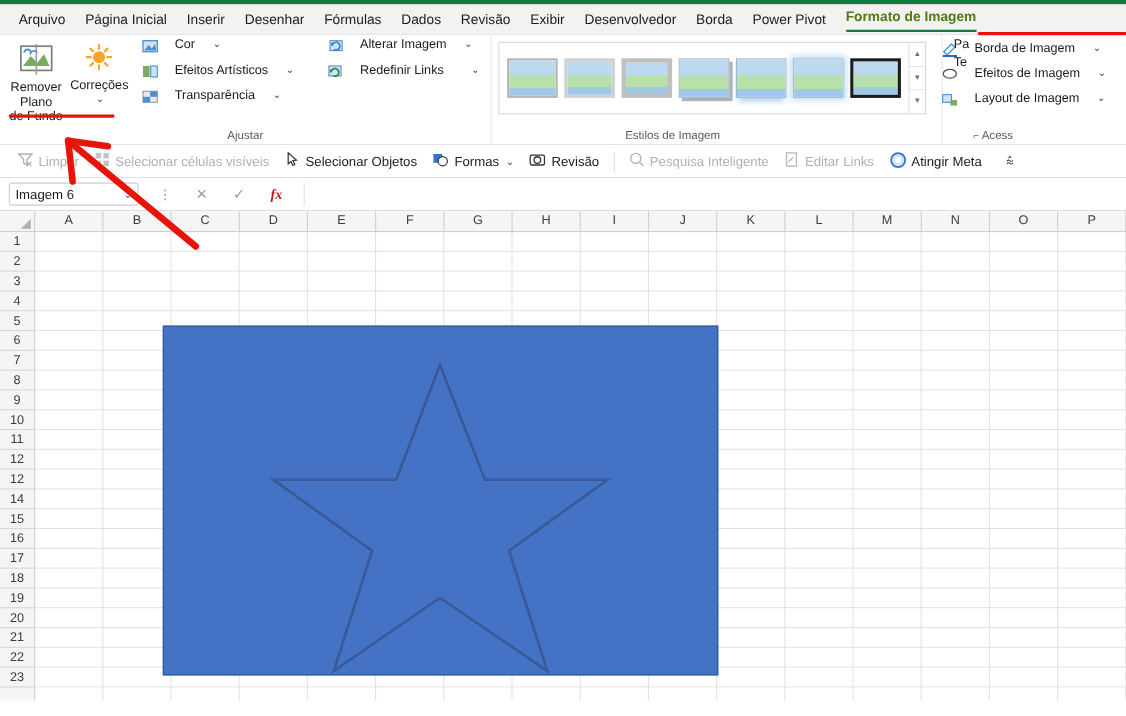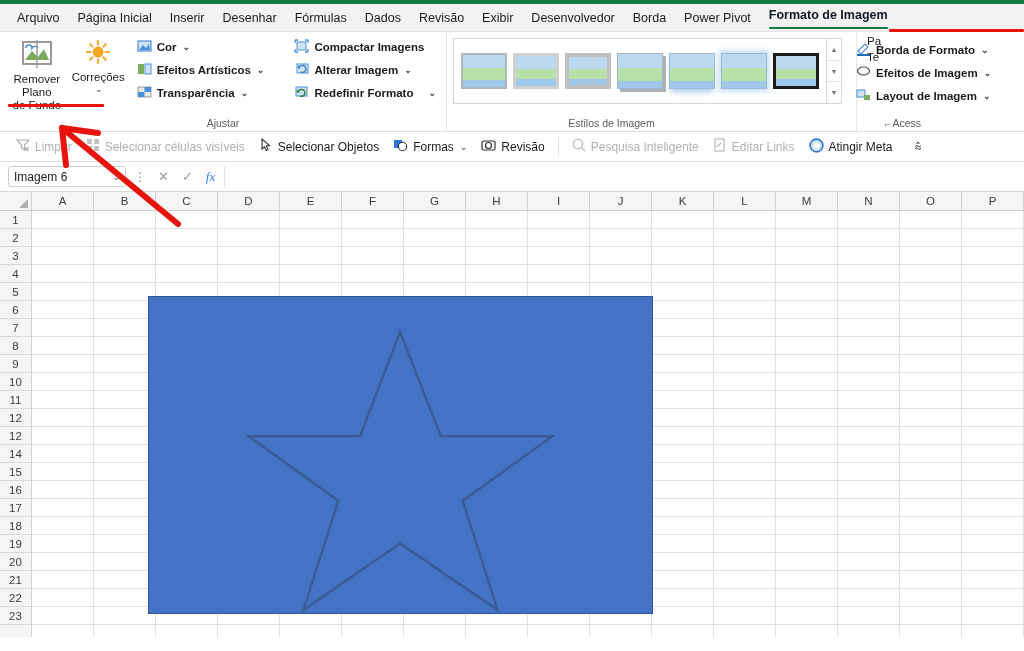--- a/index.html
+++ b/index.html
@@ -20,21 +20,21 @@
     display: flex; align-items: center;
     padding-left: 8px; gap: 0px;
     border-bottom: 1px solid #e6e4e2;
     position: relative;
   }
   .tab {
     font-size: 12.5px; color: #1b1b1b;
     padding: 4px 9px; white-space: nowrap;
     cursor: default; line-height: 18px;
   }
-  .tab.active { color: #0f172a; font-weight: bold; }
+  .tab.active { color: #4d7c0f; font-weight: bold; }
   .tab.active .tab-underline {
     display: block; height: 2px; background: #107c41;
     margin-top: 3px; border-radius: 1px;
   }
   .tab-underline { display: none; }
 
   
   .ribbon {
     height: 100px; background: #ffffff;
     border-bottom: 1px solid #e1dfdd;
@@ -59,23 +59,23 @@
     cursor: default;
   }
   .bigbtn .lbl {
     font-size: 11.5px; color: #1b1b1b; text-align: center;
     line-height: 13px; white-space: pre-line;
   }
   .bigbtn.small { width: 64px; }
 
   
   .smallbtn {
-    display: flex; align-items: center; gap: 5px;
+    display: flex; gap: 15px;
     height: 23px; padding: 0 4px; cursor: default;
-    font-size: 11.5px; color: #1b1b1b; white-space: nowrap; font-weight: bold;
+    font-size: 11.5px; color: #1b1b1b; white-space: nowrap;
   }
   .chev { font-size: 9px; color: #444; margin-left: 1px; }
   .col { display: flex; flex-direction: column; }
 
   
   .gallery-wrap { display: flex; align-items: flex-start; }
   .gallery {
     display: flex; align-items: center; gap: 6px;
     border: 1px solid #d8d6d4; background: #fff;
     padding: 6px 7px; height: 66px;
@@ -126,33 +126,33 @@
     font-size: 12px; color: #1b1b1b; padding: 3px 6px;
     white-space: nowrap; cursor: default;
   }
   .qitem.dis { color: #b0b0b0; }
   .qsep { width: 1px; height: 18px; background: #dedcda; margin: 0 5px; }
 
   
   .fbar {
     height: 30px; background: #ffffff;
     display: flex; align-items: center;
-    padding: 0 4px 0 8px; gap: 5px;
+    padding: 0 4px 0 8px; gap: 15px;
     border-bottom: 1px solid #d9d7d5; position: relative;
   }
   .namebox {
     width: 118px; height: 21px; border: 1px solid #d0cecc;
     border-radius: 3px; background: #fff;
     display: flex; align-items: center; justify-content: space-between;
     padding: 0 5px; font-size: 12px; color: #1b1b1b;
   }
   .namebox .cv { font-size: 9px; color: #555; }
   .dots { font-size: 12px; color: #8a8a8a; padding: 0 3px; letter-spacing: 0; }
   .fbtn { font-size: 13px; color: #9a9a9a; padding: 0 4px; cursor: default; }
-  .fbtn.fx { color: #3b82f6; font-style: italic; font-weight: normal; font-family: "Liberation Serif", serif; }
+  .fbtn.fx { color: #b91c1c; font-style: italic; font-weight: bold; font-family: "Liberation Serif", serif; }
   .finput {
     flex: 1; height: 21px; border: none; outline: none;
     font-size: 12px; padding: 0 6px; background: #fff; color: #1b1b1b;
     border-left: 1px solid #e4e2e0;
   }
 
   
   .gridwrap { position: relative; width: 1024px; height: 445px; background: #fff; overflow: hidden; }
   .colhead {
     display: flex; height: 19px; background: #f5f5f5;
@@ -300,51 +300,37 @@
             </span>
             <span>Transparência</span>
             <span class="chev">⌄</span>
           </div>
         </div>
 
         <div class="col" style="margin-left:18px;">
           <div class="smallbtn">
             <span>
               <svg width="15" height="14" viewBox="0 0 15 14">
-                  <rect x="3" y="3" width="9" height="8" fill="#cfe3f5" stroke="#4a90d9" stroke-width="1"></rect>
-                  <g stroke="#4a90d9" stroke-width="1.3">
-                    <path d="M1 1h3M1 1v3"></path>
-                    <path d="M14 1h-3M14 1v3"></path>
-                    <path d="M1 13h3M1 13v-3"></path>
-                    <path d="M14 13h-3M14 13v-3"></path>
-                  </g>
-                </svg>
-            </span>
-            <span>Compactar Imagens</span>
-          </div>
-          <div class="smallbtn">
-            <span>
-              <svg width="15" height="14" viewBox="0 0 15 14">
                   <rect x="3" y="2" width="11" height="9" fill="#cfe3f5" stroke="#4a90d9" stroke-width="1"></rect>
                   <path d="M5 7 a3.5 3.5 0 1 1 1.5 2.8" fill="none" stroke="#3a7fc1" stroke-width="1.4"></path>
                   <path d="M4 3.5l2.5 1.2-2.6 1.1z" fill="#3a7fc1"></path>
                 </svg>
             </span>
             <span>Alterar Imagem</span>
             <span class="chev">⌄</span>
           </div>
           <div class="smallbtn">
             <span>
               <svg width="15" height="14" viewBox="0 0 15 14">
                   <rect x="2" y="2" width="11" height="9" fill="#cfe3f5" stroke="#4a90d9" stroke-width="1"></rect>
                   <path d="M4 8 a3.5 3.5 0 1 1 2 3" fill="none" stroke="#2e7d32" stroke-width="1.4"></path>
                   <path d="M3 5l2.6 1.1-2.7 1.2z" fill="#2e7d32"></path>
                 </svg>
             </span>
-            <span>Redefinir Formato</span>
+            <span>Redefinir Links</span>
             <span class="chev" style="margin-left:10px;">⌄</span>
           </div>
         </div>
 
       </div>
       <div class="rgroup-label">Ajustar</div>
     </div>
 
     <div class="rgroup" style="width:410px;">
       <div class="rgroup-body" style="padding-top:3px;">
@@ -380,21 +366,21 @@
         </div>
 
         <div class="col" style="margin-left:6px;">
           <div class="smallbtn">
             <span>
               <svg width="15" height="14" viewBox="0 0 15 14">
                   <path d="M2 9 L9 2 L12 5 L5 12 Z" fill="#fff" stroke="#4a90d9" stroke-width="1.2"></path>
                   <rect x="1" y="12" width="13" height="2" fill="#1f6fb5"></rect>
                 </svg>
             </span>
-            <span>Borda de Formato</span>
+            <span>Borda de Imagem</span>
             <span class="chev">⌄</span>
           </div>
           <div class="smallbtn">
             <span>
               <svg width="15" height="14" viewBox="0 0 15 14">
                   <ellipse cx="7.5" cy="6" rx="6" ry="4" fill="#fff" stroke="#555" stroke-width="1.2"></ellipse>
                   <path d="M2 9 q5 4 11 0" fill="#9a9a9a" opacity=".5"></path>
                 </svg>
             </span>
             <span>Efeitos de Imagem</span>

